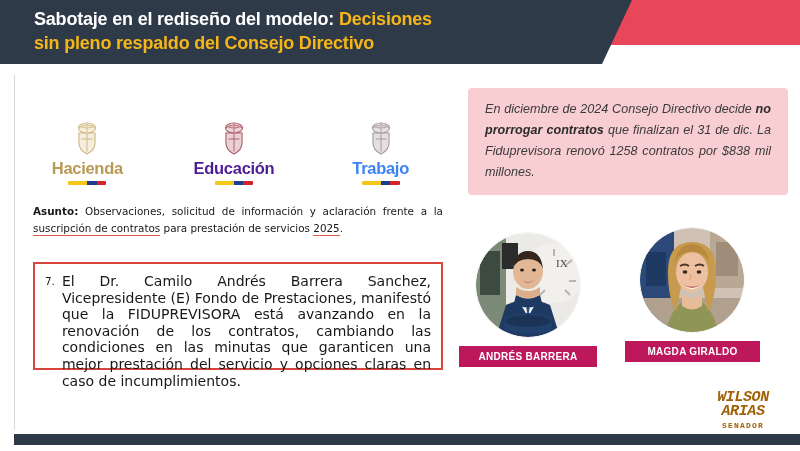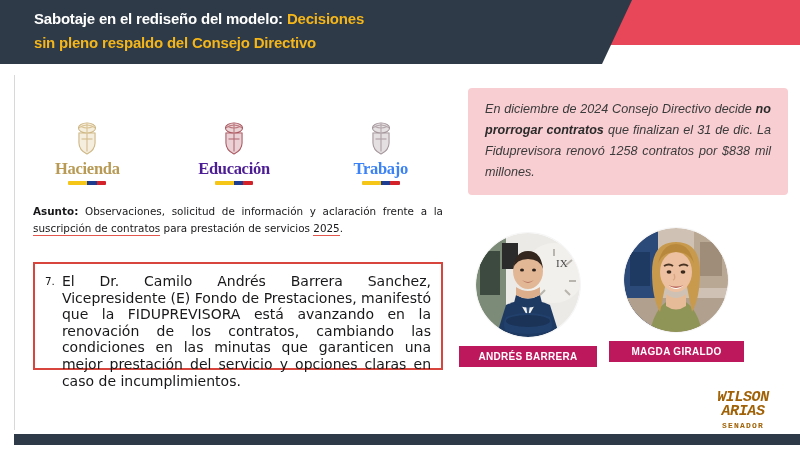--- a/index.html
+++ b/index.html
@@ -24,21 +24,21 @@
     background: #e8475a;
     clip-path: polygon(12px 0, 100% 0, 100% 100%, 0 100%);
   }
   .header-dark {
     position: absolute; left: 0px; top: 0px; width: 632px; height: 64px;
     background: #2e3a47;
     clip-path: polygon(0 0, 100% 0, calc(100% - 30px) 100%, 0 100%);
   }
   .title {
     position: absolute; left: 34px; top: 7px; width: 580px;
-    font-size: 15px;
+    font-size: 18px;
     font-weight: 700;
     line-height: 24px;
     letter-spacing: -0.2px;
     color: #ffffff;
   }
   .title .hl { color: #f5b619; }
 
   
   .doc-panel {
     position: absolute; left: 14px; top: 75px; width: 444px; height: 355px;
@@ -46,21 +46,21 @@
     border-left: 1px solid #d8d8d8;
   }
 
   .logos {
     position: absolute; left: 14px; top: 97px; width: 440px; height: 88px;
     display: flex; align-items: flex-end; justify-content: space-around;
   }
   .logo { width: 120px; text-align: center; }
   .logo .crest { display: block; margin: 0 auto 1px auto; }
   .logo .lname {
-    font-family: Liberation Serif, serif;
+    font-family: Liberation Sans, sans-serif;
     font-size: 16.5px; font-weight: 600; letter-spacing: -0.3px;
     line-height: 19px;
   }
   .logo.hacienda .lname { color: #b89a55; }
   .logo.educacion .lname { color: #4c1d95; margin-top: 8px; }
   .logo.trabajo  .lname { color: #3b82f6; }
   .flagbar {
     margin: 3px auto 0 auto; width: 38px; height: 4px;
     display: flex; border-radius: 1px; overflow: hidden;
   }
@@ -119,21 +119,21 @@
   }
   .person .namebadge {
     margin-top: 9px;
     background: #be185d; color: #ffffff;
     font-size: 10px; font-weight: 700; letter-spacing: 0.3px;
     text-align: center; padding: 5px 6px 5px 6px;
     white-space: nowrap;
   }
   #person-barrera { left: 476px; top: 233px; }
   #person-barrera .namebadge { width: 138px; margin-left: -17px; }
-  #person-giraldo { left: 624px; top: 228px; }
+  #person-giraldo { left: 640px; top: 228px; }
   #person-giraldo .namebadge { width: 135px; margin-left: -15px; }
 
   
   .brand {
     position: absolute; left: 700px; top: 391px; width: 86px;
     text-align: center; color: #a16207;
     font-family: Liberation Mono, monospace;
   }
   .brand .l1, .brand .l2 {
     font-size: 15px; font-weight: 700; font-style: italic;

